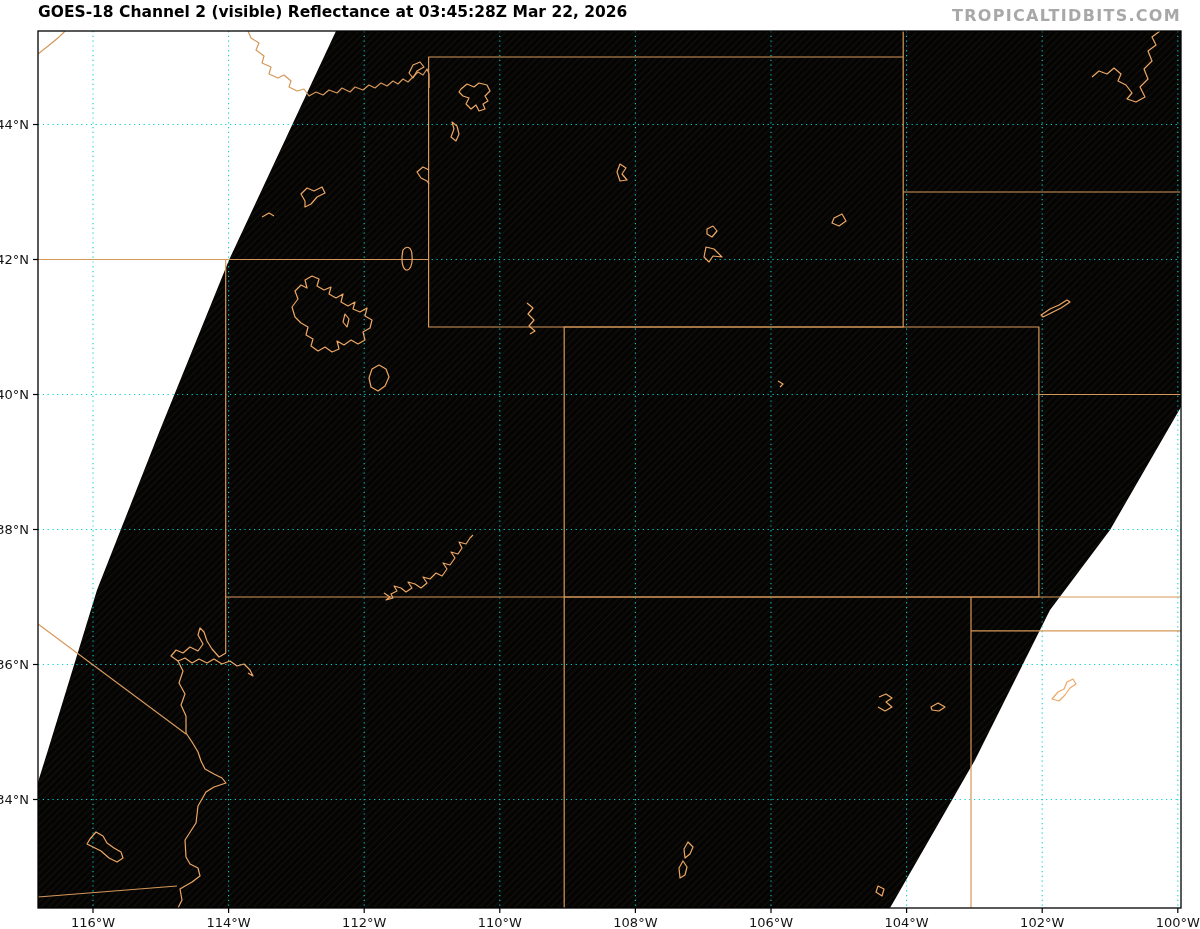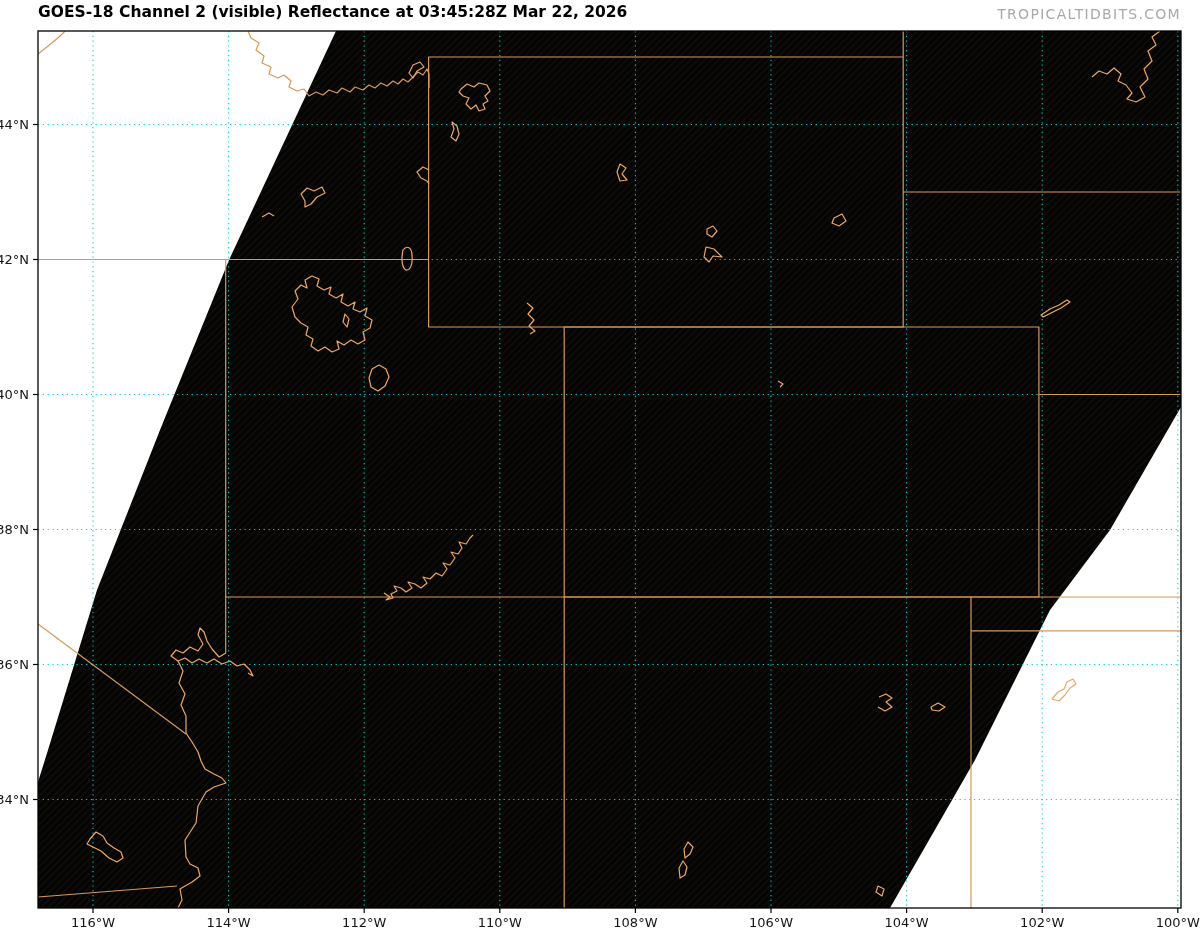--- a/index.html
+++ b/index.html
@@ -1,21 +1,21 @@
 <!DOCTYPE html>
 <html><head>
 <meta charset="utf-8">
 <style>
   html,body{margin:0;padding:0;background:#ffffff;}
   body{width:1200px;height:929px;position:relative;overflow:hidden;
        font-family:"DejaVu Sans","Liberation Sans",sans-serif;}
   .fig{position:absolute;inset:0;width:1200px;height:929px;background:#fff;border-radius:23px;}
   .map-title{position:absolute;left:38px;top:3px;font-size:15.5px;font-weight:bold;
              color:#000;white-space:nowrap;}
-  .watermark{position:absolute;right:19px;top:6px;font-size:14px;font-weight:normal;
+  .watermark{position:absolute;right:19px;top:6px;font-size:16px;font-weight:bold;
              color:#a8a8a8;letter-spacing:1.3px;white-space:nowrap;}
   svg{position:absolute;left:0;top:0;}
 </style>
 </head>
 <body>
 
 <div class="fig">
   <div class="map-title">GOES-18 Channel 2 (visible) Reflectance at 03:45:28Z Mar 22, 2026</div>
   <div class="watermark" style="color: rgb(168, 168, 168);">TROPICALTIDBITS.COM</div>
   <svg width="1200" height="929" viewBox="0 0 1200 929">

